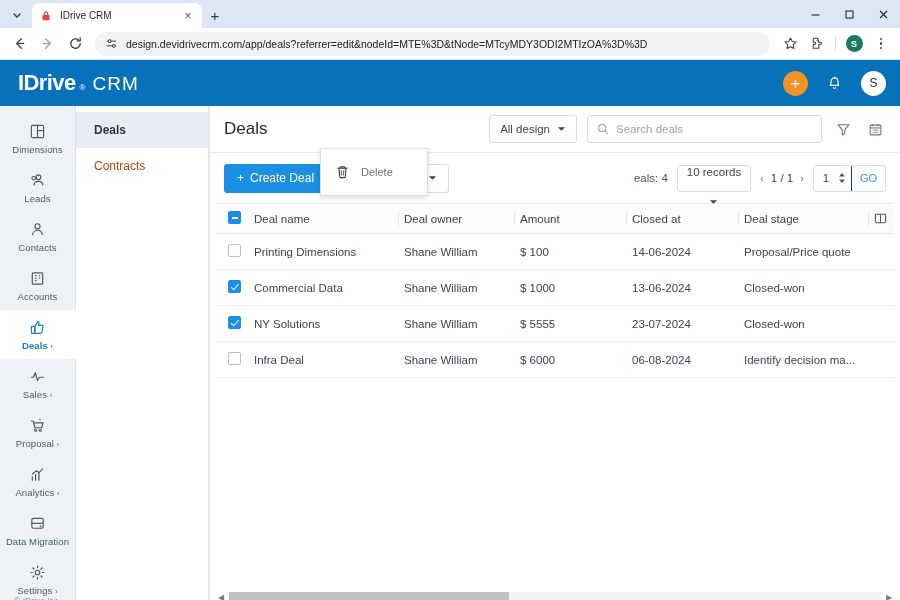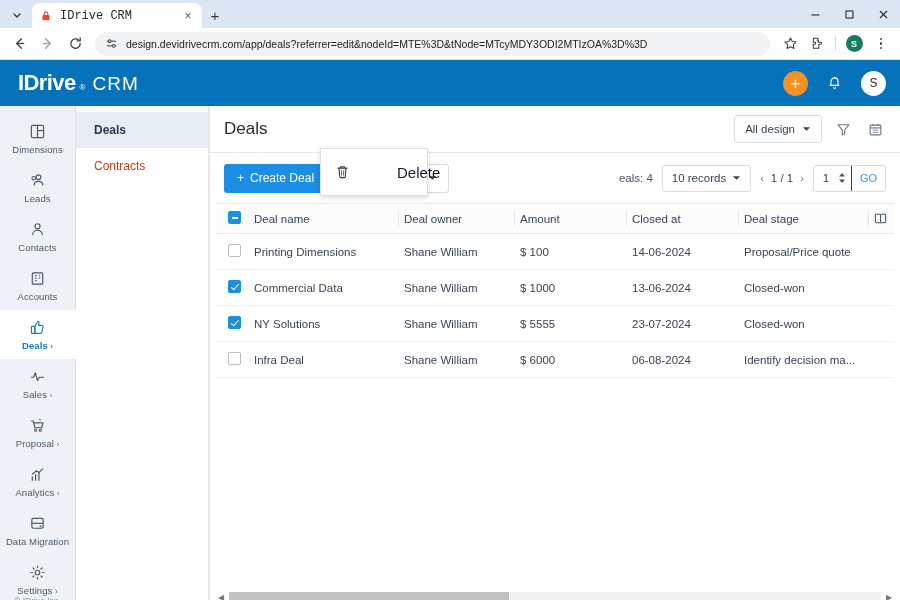--- a/index.html
+++ b/index.html
@@ -18,21 +18,21 @@
   .tab-listbtn {
     width: 26px; height: 26px; display: flex; align-items: center; justify-content: center;
     color: #30384a; font-size: 10px;
   }
   .tab {
     height: 25px; width: 170px; background: #fff; border-radius: 8px 8px 0 0;
     display: flex; align-items: center; padding: 0 7px; gap: 7px;
     margin-left: 2px;
   }
   .tab-fav { width: 14px; height: 14px; display: flex; align-items: center; justify-content: center; }
-  .tab-title { font-size: 12px; color: #2a2a2a; flex: 1; white-space: nowrap; overflow: hidden; font-family: Liberation Mono, monospace; }
+  .tab-title { font-size: 10px; color: #2a2a2a; flex: 1; white-space: nowrap; overflow: hidden; }
   .tab-close { font-size: 12px; color: #5b5b5b; width: 14px; text-align: center; }
   .newtab { width: 26px; height: 25px; display: flex; align-items: center; justify-content: center;
     color: #34383f; font-size: 15px; }
   .wincontrols { position: absolute; right: 0; top: 0; height: 28px; display: flex; }
   .wc { width: 34px; height: 28px; display: flex; align-items: center; justify-content: center;
     color: #2b2b2b; }
 
   .toolbar {
     height: 32px; background: #fff; display: flex; align-items: center; gap: 2px;
     padding: 0 6px; border-bottom: 1px solid #e2e2e4;
@@ -130,27 +130,27 @@
   .actions-btn {
     height: 29px; border: 1px solid #d8dde4; border-radius: 3px; display: flex;
     align-items: center; padding: 0 11px; gap: 8px; font-size: 12px; color: #3a4454;
     background: #fff; margin-left: 6px;
   }
   .dropdown-menu {
     position: absolute; left: 110px; top: -5px; width: 108px; height: 48px;
     background: #fff; border: 1px solid #dcdfe4; box-shadow: 0 2px 6px rgba(0,0,0,.14);
     display: flex; align-items: center; padding: 0 14px; gap: 11px; z-index: 40;
   }
-  .dropdown-menu .lbl { font-size: 15px; color: #0f172a; margin-left: 36px; }
+  .dropdown-menu .lbl { font-size: 11px; color: #737373; }
 
   .pager { margin-left: auto; display: flex; align-items: center; gap: 9px; }
   .totals { font-size: 11.5px; color: #4a5260; }
   .records-sel {
     height: 27px; border: 1px solid #d8dde4; border-radius: 3px; display: flex;
-    align-items: center; padding: 0 9px; gap: 6px; font-size: 11.5px; color: #3a4454;
+    align-items: center; padding: 0 9px; gap: 21px; font-size: 11.5px; color: #3a4454; flex-direction: column;
   }
   .pagenav { display: flex; align-items: center; gap: 7px; font-size: 11.5px; color: #3a4454; }
   .pagenav .arr { color: #6b7683; font-size: 11px; }
   .pagejump { display: flex; align-items: center; height: 27px; border: 1px solid #d8dde4;
     border-radius: 3px; overflow: hidden; }
   .pagejump .num { width: 24px; text-align: center; font-size: 11.5px; color: #3a4454; }
   .spin { display: flex; flex-direction: column; gap: 1px; color: #555; font-size: 6px;
     line-height: 6px; padding-right: 5px; }
   .pagejump .go { padding: 0 8px; font-size: 11px; color: #3c9ae0; border-left: 1px solid #0c4a6e;
     height: 100%; display: flex; align-items: center; }
@@ -443,20 +443,29 @@
 
       <div class="mainhead">
         <div class="page-title">Deals</div>
         <div class="alldeals">
           <span>All design</span>
           <span>
             <svg width="9" height="6" viewBox="0 0 10 6">
                 <path d="M1 1l4 4 4-4" fill="#3a4454"></path>
               </svg>
           </span>
+        </div>
+        <div class="searchbox">
+          <span>
+            <svg width="12" height="12" viewBox="0 0 14 14">
+                <circle cx="6" cy="6" r="4.2" stroke="#9aa3ae" stroke-width="1.2" fill="none"></circle>
+                <line x1="9.2" y1="9.2" x2="12.4" y2="12.4" stroke="#9aa3ae" stroke-width="1.2" stroke-linecap="round"></line>
+              </svg>
+          </span>
+          <span class="ph">Search deals</span>
         </div>
         <div class="hicon">
           <svg width="15" height="15" viewBox="0 0 16 16">
               <path d="M2.2 3h11.6l-4.5 5.3v4.3l-2.6 1.3V8.3z" stroke="#6b7683" stroke-width="1.15" fill="none" stroke-linejoin="round"></path>
             </svg>
         </div>
         <div class="hicon">
           <svg width="15" height="15" viewBox="0 0 16 16">
               <rect x="2.3" y="3.3" width="11.4" height="10.4" rx="1" stroke="#6b7683" stroke-width="1.15" fill="none"></rect>
               <line x1="2.3" y1="6.3" x2="13.7" y2="6.3" stroke="#6b7683" stroke-width="1.15"></line>

